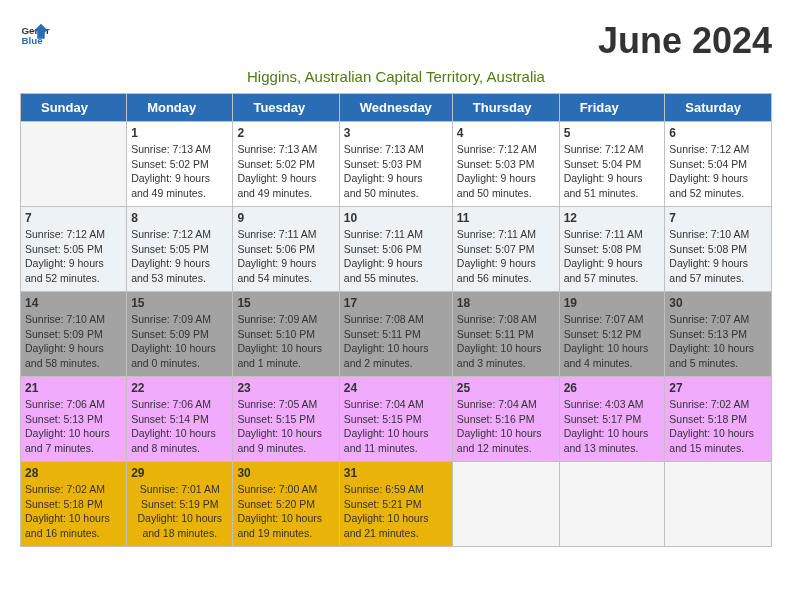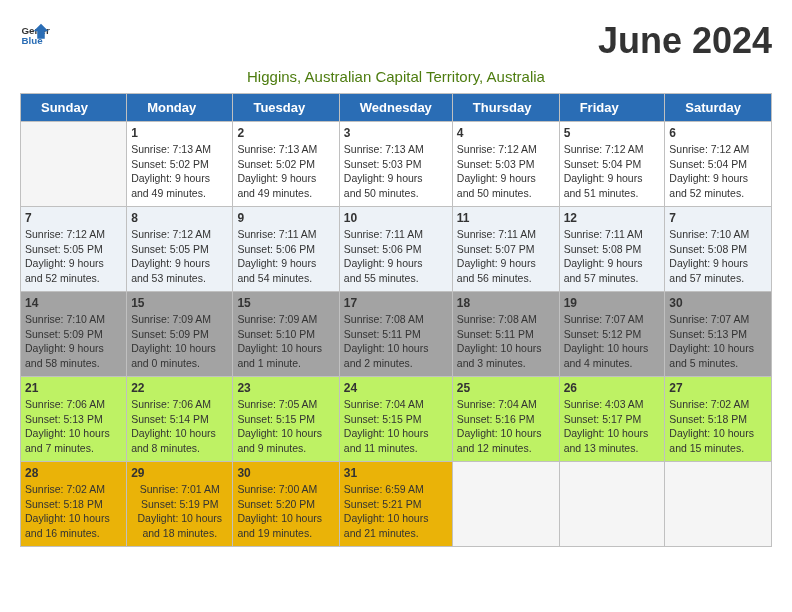--- a/index.html
+++ b/index.html
@@ -247,21 +247,21 @@
 and 4 minutes.</div>
         </td>
         <td>
           <span class="day-num">30</span>
           <div class="day-info" style="white-space: pre-line;">Sunrise: 7:07 AM
 Sunset: 5:13 PM
 Daylight: 10 hours
 and 5 minutes.</div>
         </td>
       </tr>
-      <tr style="background: #bef264;">
+      <tr style="background: #f0abfc;">
         <td>
           <span class="day-num">21</span>
           <div class="day-info" style="white-space: pre-line;">Sunrise: 7:06 AM
 Sunset: 5:13 PM
 Daylight: 10 hours
 and 7 minutes.</div>
         </td>
         <td>
           <span class="day-num">22</span>
           <div class="day-info" style="white-space: pre-line;">Sunrise: 7:06 AM

